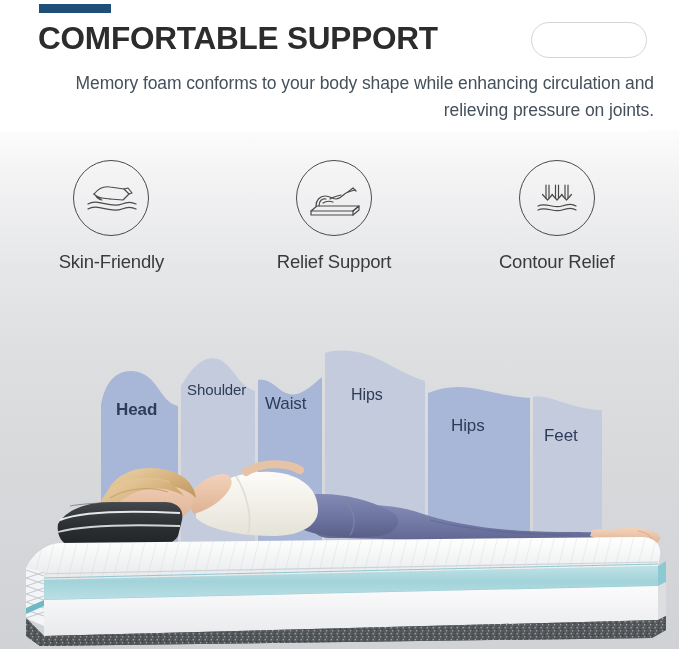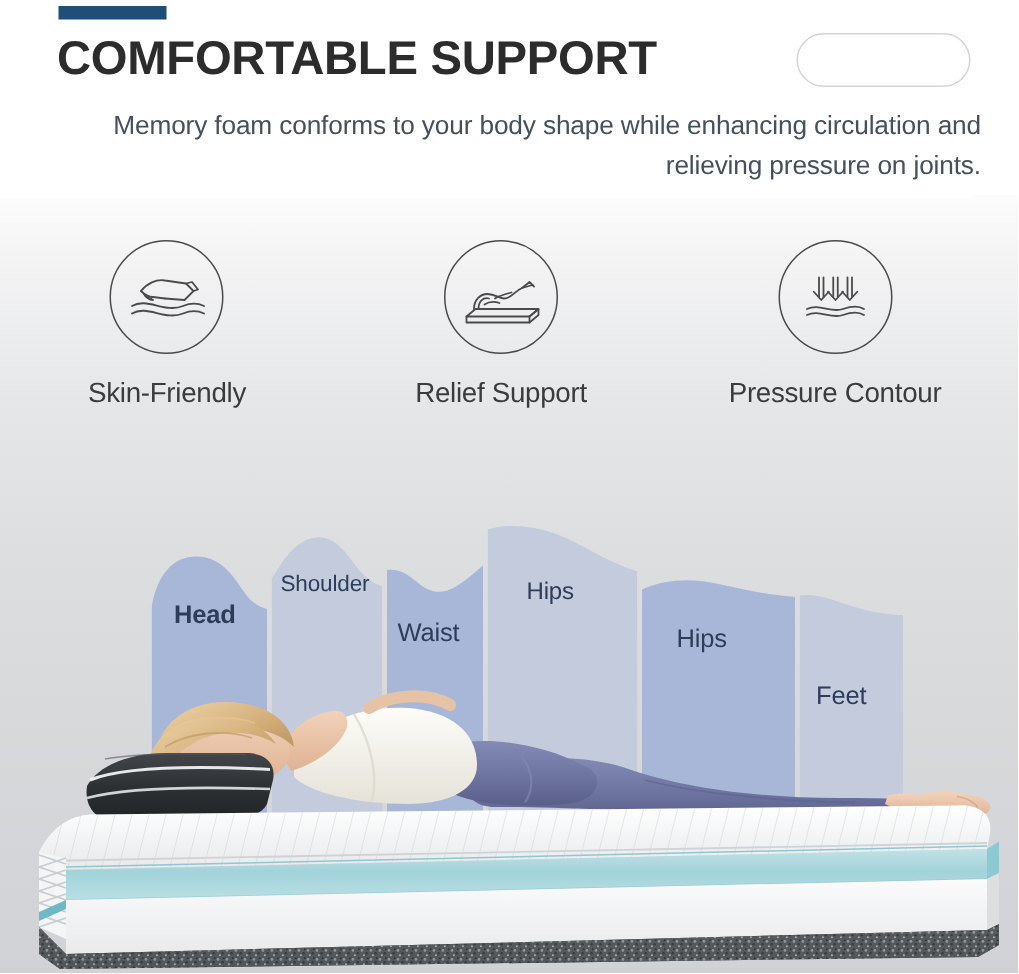--- a/index.html
+++ b/index.html
@@ -199,21 +199,21 @@
           </g>
           <g>
             <path d="M39 18 L39 31 M42 18 L42 31"></path>
             <path d="M35.5 27.5 L40.5 33 L45.5 27.5"></path>
           </g>
 
           <path d="M12 39 C20 35 28 42 36 39 C43 36.5 47 37 50 39"></path>
           <path d="M12 43 C20 39 28 46 36 43 C43 40.5 47 41 50 43"></path>
         </svg>
       </div>
-      <div class="feature-label">Pressure Contour</div>
+      <div class="feature-label">Contour Relief</div>
     </div>
 
   </div>
 
   <div class="zones">
 
     <div class="zone" style="left:101px; width:77px; height:200px;">
       <svg width="77" height="200" viewBox="0 0 77 200" preserveAspectRatio="none">
         <path d="M0 40 C4 18 14 6 30 6 C48 6 56 22 62 30 C67 37 72 40 77 41 L77 200 L0 200 Z" fill="#a8b7d8"></path>
       </svg>
@@ -225,42 +225,42 @@
         <path d="M0 31 C6 22 13 8 26 4 C40 0 48 11 56 22 C62 30 68 34 74 36 L74 210 L0 210 Z" fill="#c3cbdd"></path>
       </svg>
     </div>
     <div class="zone-label" style="left:187px; top:51px; font-size:15px;">Shoulder</div>
 
     <div class="zone" style="left:258px; width:64px; height:190px;">
       <svg width="64" height="190" viewBox="0 0 64 190" preserveAspectRatio="none">
         <path d="M0 5 C6 4 12 6 20 13 C28 20 36 22 46 16 C53 12 59 6 64 2 L64 190 L0 190 Z" fill="#a8b7d8"></path>
       </svg>
     </div>
-    <div class="zone-label" style="left:265px; top:82px;">Waist</div>
+    <div class="zone-label" style="left:265px; top:64px;">Waist</div>
 
     <div class="zone" style="left:325px; width:100px; height:215px;">
       <svg width="100" height="215" viewBox="0 0 100 215" preserveAspectRatio="none">
         <path d="M0 3 C12 -1 30 0 46 6 C62 12 78 24 100 31 L100 215 L0 215 Z" fill="#c3cbdd"></path>
       </svg>
     </div>
     <div class="zone-label" style="left:351px; top:56px; font-size:16px;">Hips</div>
 
     <div class="zone" style="left:428px; width:102px; height:181px;">
       <svg width="102" height="181" viewBox="0 0 102 181" preserveAspectRatio="none">
         <path d="M0 9 C16 2 34 1 54 6 C72 10 88 13 102 14 L102 181 L0 181 Z" fill="#a8b7d8"></path>
       </svg>
     </div>
     <div class="zone-label" style="left:451px; top:86px;">Hips</div>
 
     <div class="zone" style="left:533px; width:69px; height:170px;">
       <svg width="69" height="170" viewBox="0 0 69 170" preserveAspectRatio="none">
         <path d="M0 2 C12 0 24 6 38 10 C50 13.5 60 15 69 15 L69 170 L0 170 Z" fill="#c3cbdd"></path>
       </svg>
     </div>
-    <div class="zone-label" style="left:544px; top:96px;margin-top:28px;">Feet</div>
+    <div class="zone-label" style="left:544px; top:96px;">Feet</div>
 
   </div>
 
   <div class="scene">
     <svg width="679" height="209" viewBox="0 0 679 209">
       <defs>
         <linearGradient id="gGel" x1="0" y1="0" x2="0" y2="1">
           <stop offset="0%" stop-color="#bfe2e6"></stop>
           <stop offset="45%" stop-color="#a2d3da"></stop>
           <stop offset="100%" stop-color="#b9dfe4"></stop>

